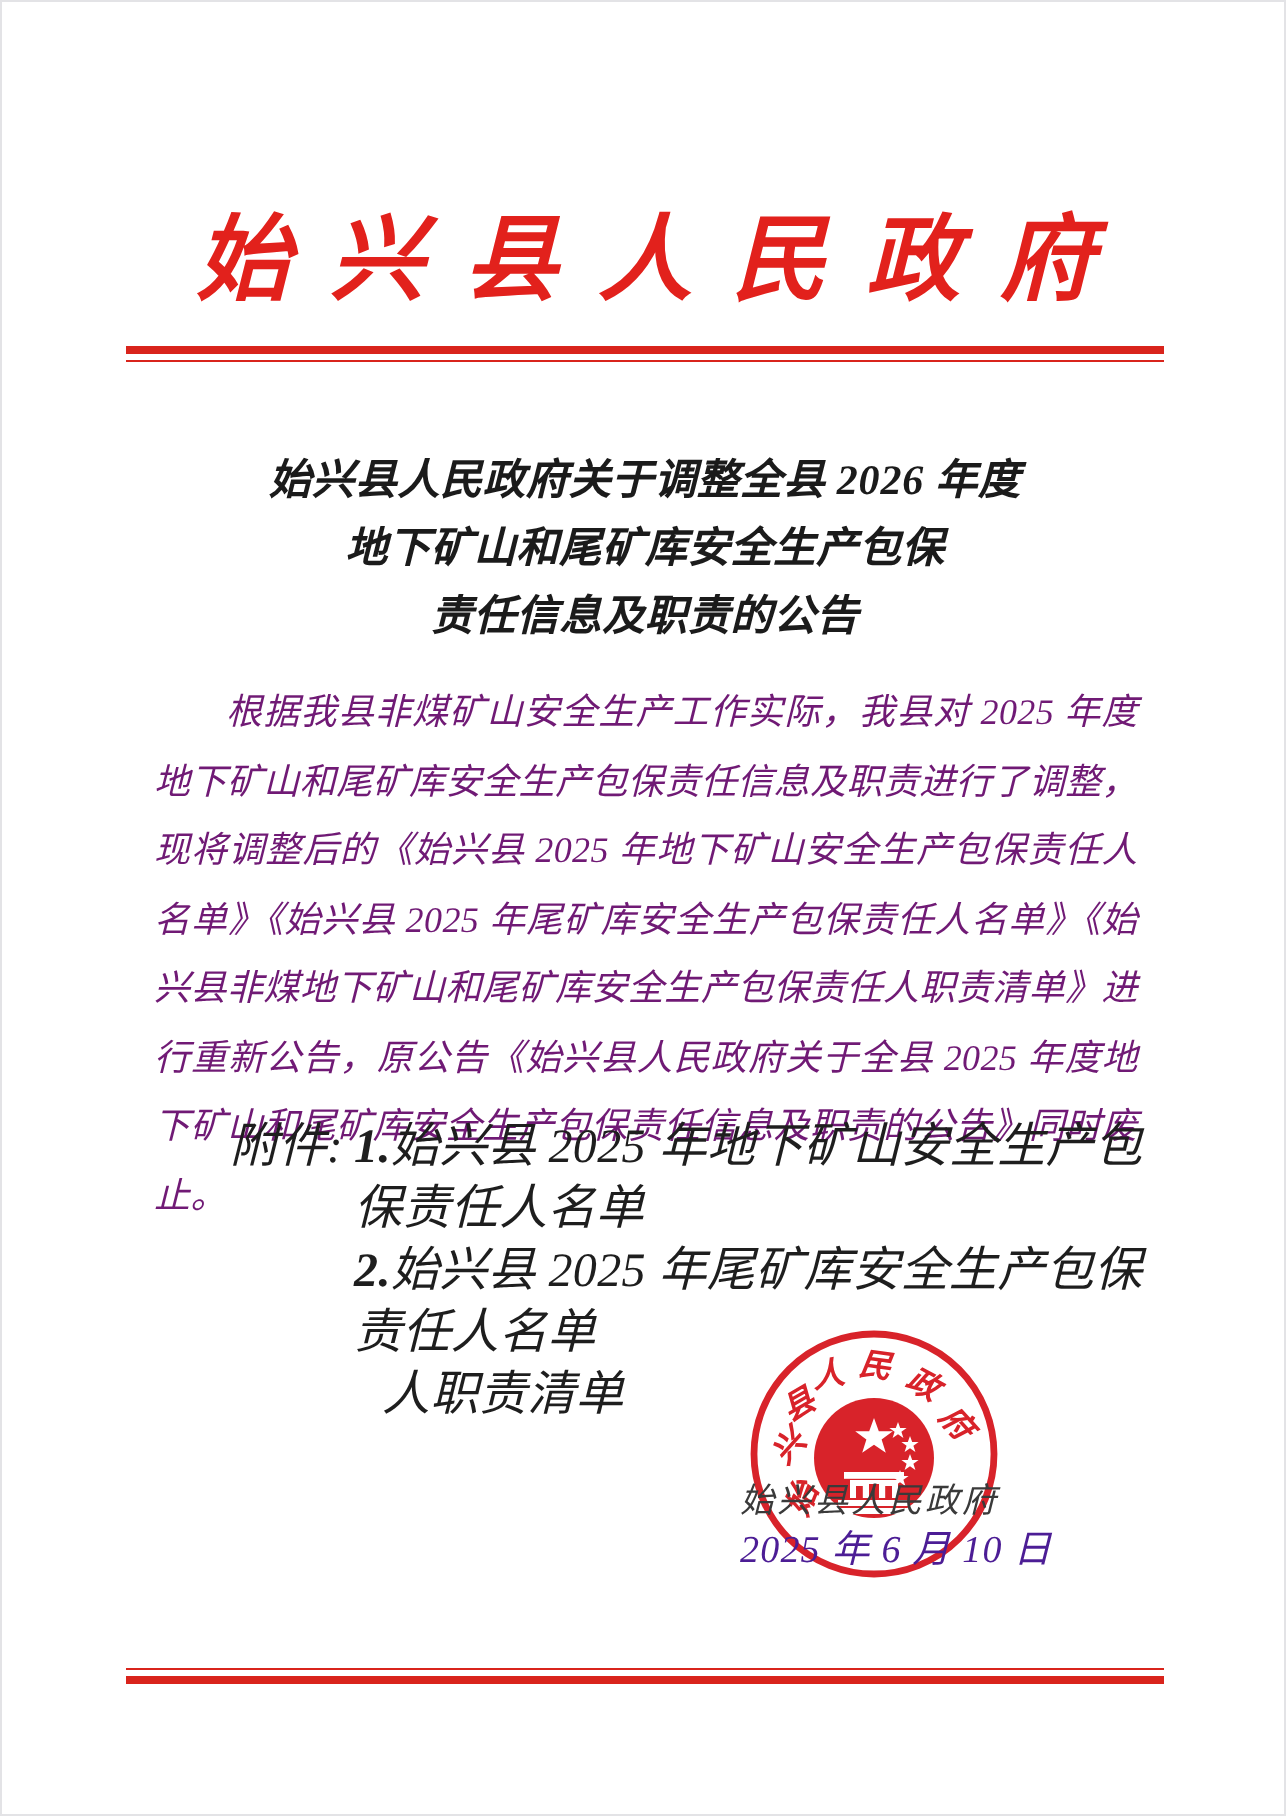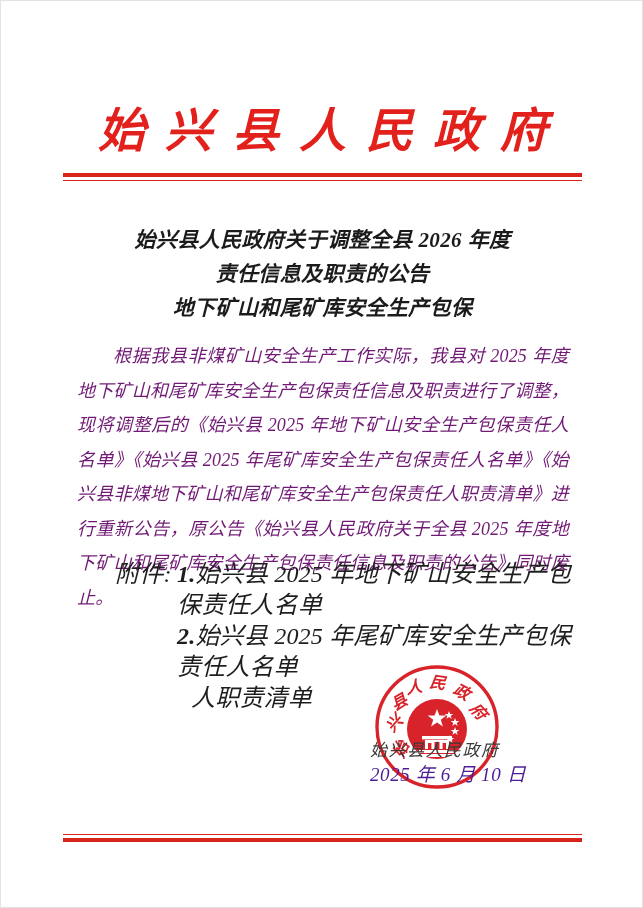--- a/index.html
+++ b/index.html
@@ -209,22 +209,22 @@
   </div>
 
   <div class="rule-top">
     <div class="bar-thick"></div>
     <div class="bar-gap"></div>
     <div class="bar-thin"></div>
   </div>
 
   <div class="doc-title">
     <span class="tline">始兴县人民政府关于调整全县 2026 年度</span>
+    <span class="tline">地下矿山和尾矿库安全生产包保</span>
     <span class="tline">责任信息及职责的公告</span>
-    <span class="tline">地下矿山和尾矿库安全生产包保</span>
   </div>
 
   <div class="body-text">根据我县非煤矿山安全生产工作实际，我县对 2025 年度地下矿山和尾矿库安全生产包保责任信息及职责进行了调整，现将调整后的《始兴县 2025 年地下矿山安全生产包保责任人名单》《始兴县 2025 年尾矿库安全生产包保责任人名单》《始兴县非煤地下矿山和尾矿库安全生产包保责任人职责清单》进行重新公告，原公告《始兴县人民政府关于全县 2025 年度地下矿山和尾矿库安全生产包保责任信息及职责的公告》同时废止。</div>
 
   <div class="attachments">
     <div class="att-row">
       <span class="att-label">附件:</span>
       <span class="att-body"><span class="att-num">1.</span><span>始兴县 2025 年地下矿山安全生产包保责任人名单</span></span>
     </div>
     <div class="att-row">

